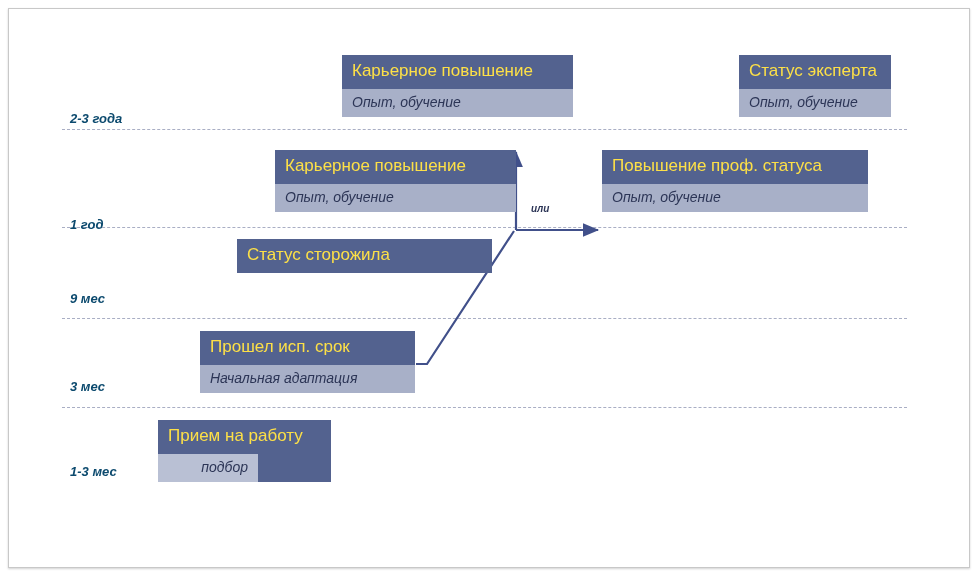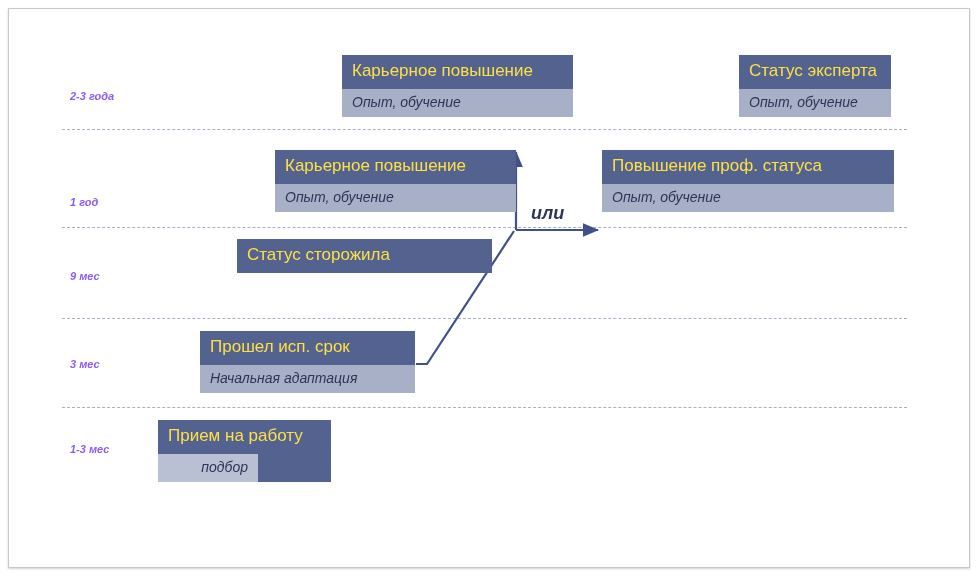--- a/index.html
+++ b/index.html
@@ -37,23 +37,24 @@
     position: absolute;
     height: 0;
     border-top: 1px dashed #a9aec4;
     left: 62px;
     width: 845px;
   }
   .tick-label {
     position: absolute;
     font-style: italic;
     font-weight: bold;
-    font-size: 11px;
-    color: #8b5cf6;
+    font-size: 13px;
+    color: #0c4a6e;
     white-space: nowrap;
+    margin-top: 21px;
   }
   .node {
     position: absolute;
     box-sizing: border-box;
   }
   .node .title {
     background: #53628f;
     color: #fde047;
     font-size: 17px;
     padding: 7px 10px 8px 10px;
@@ -79,21 +80,21 @@
   .node.hire .title {
     background: #53628f;
   }
   .node.hire .subwrap {
     background: #53628f;
   }
   .or-label {
     position: absolute;
     font-style: italic;
     font-weight: bold;
-    font-size: 18px;
+    font-size: 10px;
     color: #2c3556;
   }
   svg.arrows {
     position: absolute;
     left: 0;
     top: 0;
     width: 980px;
     height: 580px;
     pointer-events: none;
   }
@@ -147,21 +148,21 @@
 
     <div class="node" style="left:237px; top:239px; width:255px">
       <div class="title">Статус сторожила</div>
     </div>
 
     <div class="node" style="left:275px; top:150px; width:241px">
       <div class="title">Карьерное повышение</div>
       <div class="sub">Опыт, обучение</div>
     </div>
 
-    <div class="node" style="left:602px; top:150px; width:292px">
+    <div class="node" style="left:602px; top:150px; width:266px">
       <div class="title">Повышение проф. статуса</div>
       <div class="sub">Опыт, обучение</div>
     </div>
 
     <div class="node" style="left:342px; top:55px; width:231px">
       <div class="title">Карьерное повышение</div>
       <div class="sub">Опыт, обучение</div>
     </div>
 
     <div class="node" style="left:739px; top:55px; width:152px">

